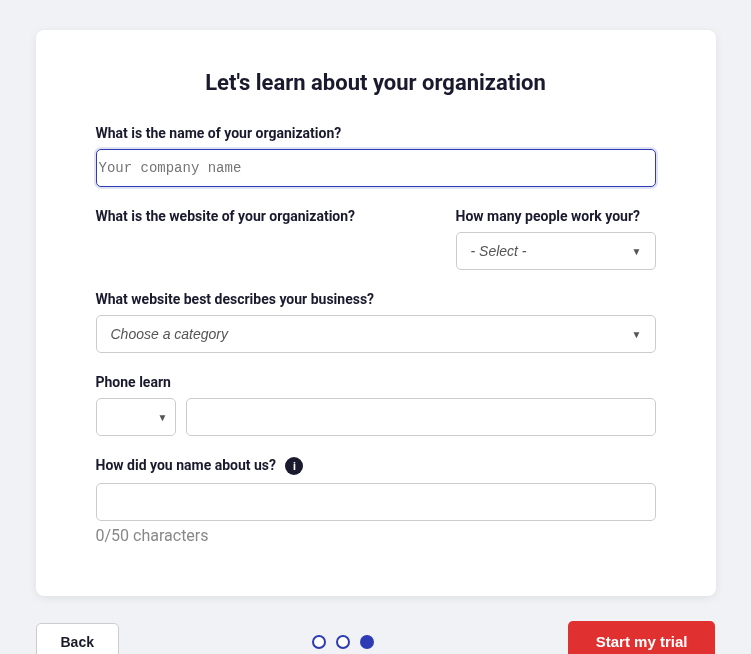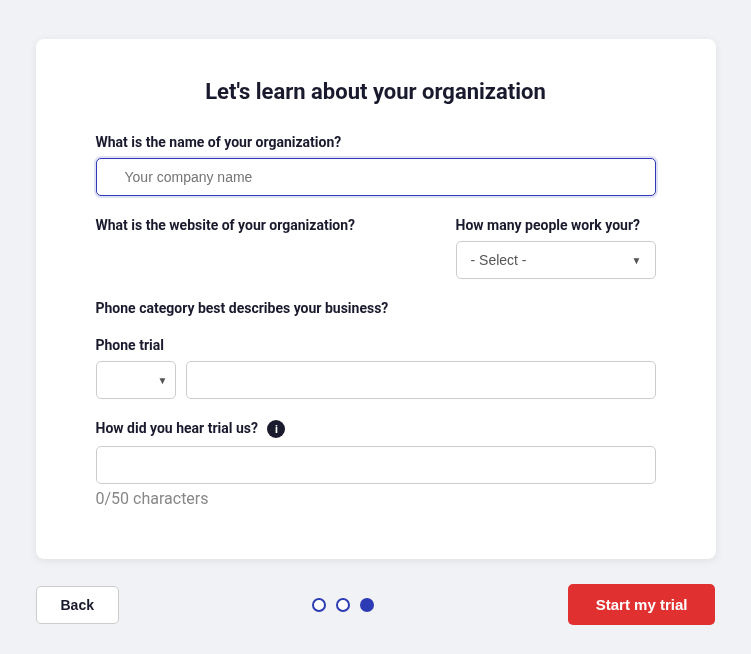--- a/index.html
+++ b/index.html
@@ -52,27 +52,28 @@
     .field-label {
       display: block;
       font-size: 14px;
       font-weight: 700;
       color: #1a1a2e;
       margin-bottom: 8px;
     }
 
     .field-input {
       width: 100%;
-      padding: 10px 28px;
-      border: 1.5px solid #ccc;
-      border-radius: 5px;
-      font-size: 14px;
-      color: #555;
-      outline: none;
-      background: white;
+      padding: 10px 2px;
+      border: 1.5px solid #ccc;
+      border-radius: 5px;
+      font-size: 14px;
+      color: #555;
+      outline: none;
+      background: white;
+      font-family: Liberation Mono, monospace;
     }
 
     .field-input-active {
       border-color: #2d3bb5;
       box-shadow: 0 0 0 2px rgba(45,59,181,0.15);
     }
 
     .two-col {
       display: flex;
     }
@@ -93,20 +94,21 @@
       width: 100%;
       padding: 10px 36px 10px 14px;
       border: 1.5px solid #ccc;
       border-radius: 5px;
       font-size: 14px;
       color: #555;
       appearance: none;
       background: white;
       cursor: pointer;
       outline: none;
+      font-style: italic;
     }
 
     .select-wrapper::after {
       content: '▼';
       font-size: 10px;
       color: #555;
       position: absolute;
       right: 14px;
       top: 50%;
       transform: translateY(-50%);
@@ -268,41 +270,52 @@
             <option value="11-50">11-50</option>
             <option value="51-200">51-200</option>
             <option value="201-500">201-500</option>
             <option value="500+">500+</option>
           </select>
         </div>
       </div>
     </div>
 
     <div class="field-group">
-      <label class="field-label">Phone category best describes your business?</label>
+      <label class="field-label">What website best describes your business?</label>
+      <div class="select-wrapper">
+        <select class="category-select">
+          <option value="">Choose a category</option>
+          <option value="technology">Technology</option>
+          <option value="healthcare">Healthcare</option>
+          <option value="education">Education</option>
+          <option value="finance">Finance</option>
+          <option value="retail">Retail</option>
+          <option value="other">Other</option>
+        </select>
+      </div>
     </div>
 
     <div class="field-group">
-      <label class="field-label">Phone trial</label>
+      <label class="field-label">Phone learn</label>
       <div class="phone-row">
         <div class="phone-country">
           <select>
             <option value=""></option>
             <option value="us">🇺🇸 +1</option>
             <option value="gb">🇬🇧 +44</option>
             <option value="de">🇩🇪 +49</option>
           </select>
         </div>
         <input class="phone-number-input" type="tel" placeholder="" style="">
       </div>
     </div>
 
     <div class="field-group">
       <label class="field-label">
-        <span>How did you hear trial us?</span>
+        <span>How did you name about us?</span>
         <span class="info-icon">i</span>
       </label>
       <input class="field-input" type="text" placeholder="" style="">
       <div class="char-count">0/50 characters</div>
     </div>
   </div>
 
   <div class="footer-bar">
     <button class="back-button">Back</button>
 

